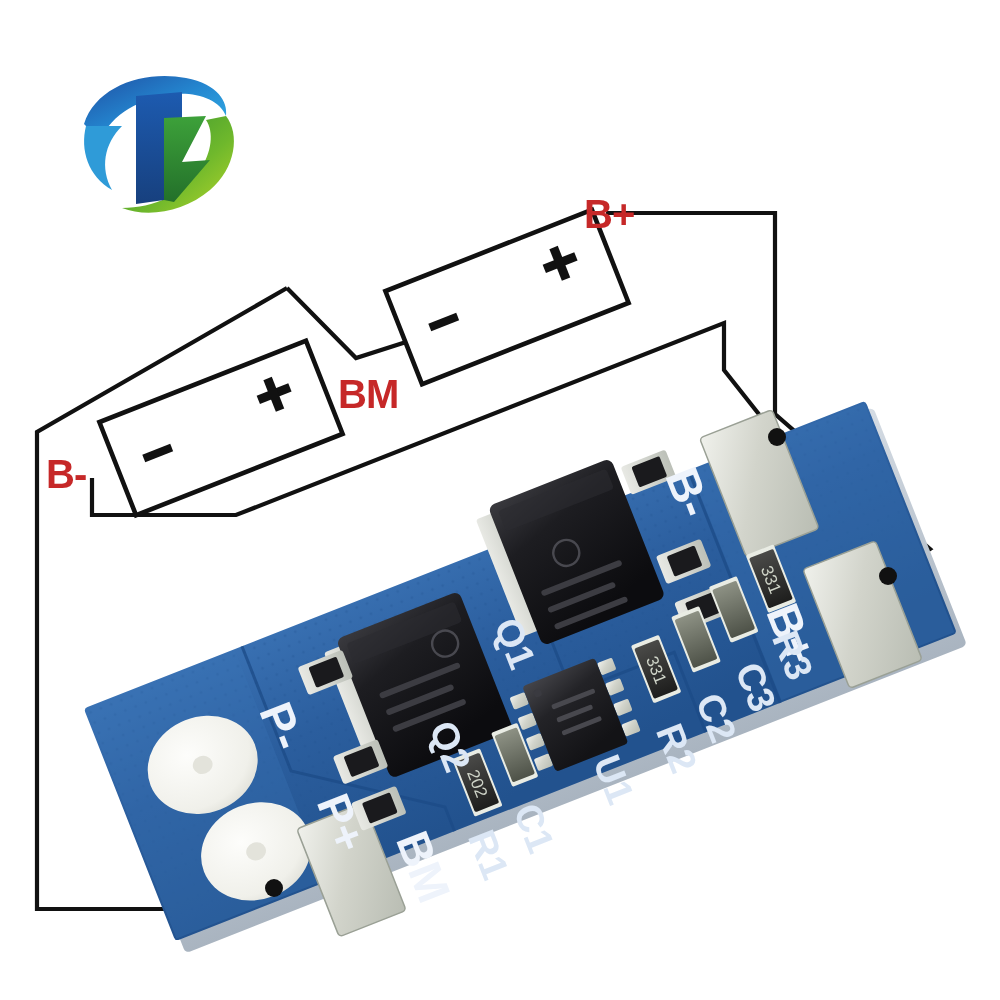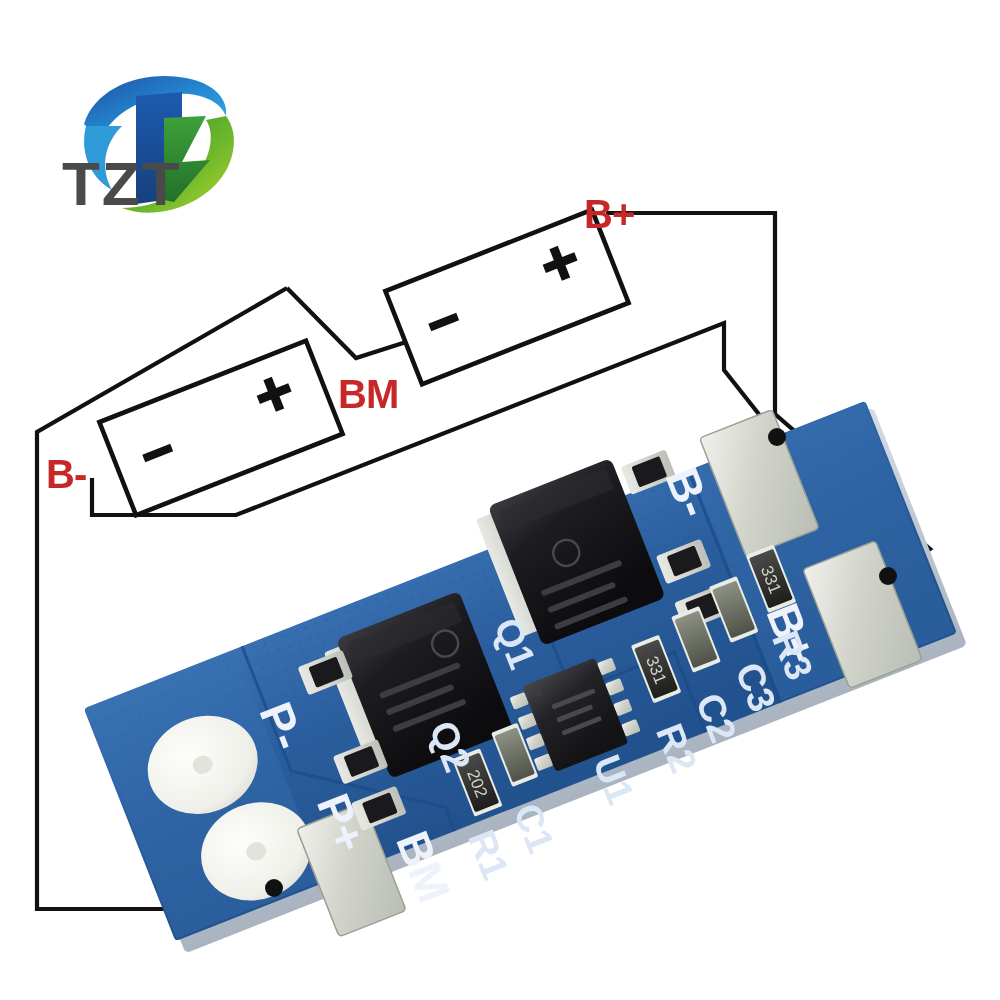--- a/index.html
+++ b/index.html
@@ -90,21 +90,20 @@
     </defs>
 
     <g transform="translate(78,72)">
       <path d="M6 52 C18 14, 66 -2, 108 6 C140 12, 150 30, 148 44 C142 28, 120 20, 96 22 C62 26, 34 42, 22 68 Z" fill="url(#gBlue)"></path>
       <path d="M8 54 C2 78, 10 104, 34 118 C22 96, 26 72, 44 54 Z" fill="#2f9bd8"></path>
       <path d="M148 44 C162 62, 158 96, 132 118 C106 140, 70 146, 44 136 C76 136, 106 122, 122 98 C134 80, 136 60, 128 48 Z" fill="url(#gGreen)"></path>
       <path d="M58 24 L104 20 L104 46 L86 46 L86 128 L58 132 Z" fill="url(#gNavy)"></path>
       <path d="M86 46 L128 44 L104 90 L132 88 L96 130 L86 128 Z" fill="url(#gGreenDark)"></path>
     </g>
   </svg>
-  <div class="logo-text">TZT</div>
 
   <svg width="1000" height="1000" viewBox="0 0 1000 1000">
 
     <g>
 
       <path class="wire" d="M606 213 L775 213 L775 414 L930 549 L888 576"></path>
 
       <path class="wire" d="M287 288 L356 358 L428 335"></path>
 
       <path class="wire" d="M287 288 L37 432 L37 909 L182 909 L274 888"></path>

